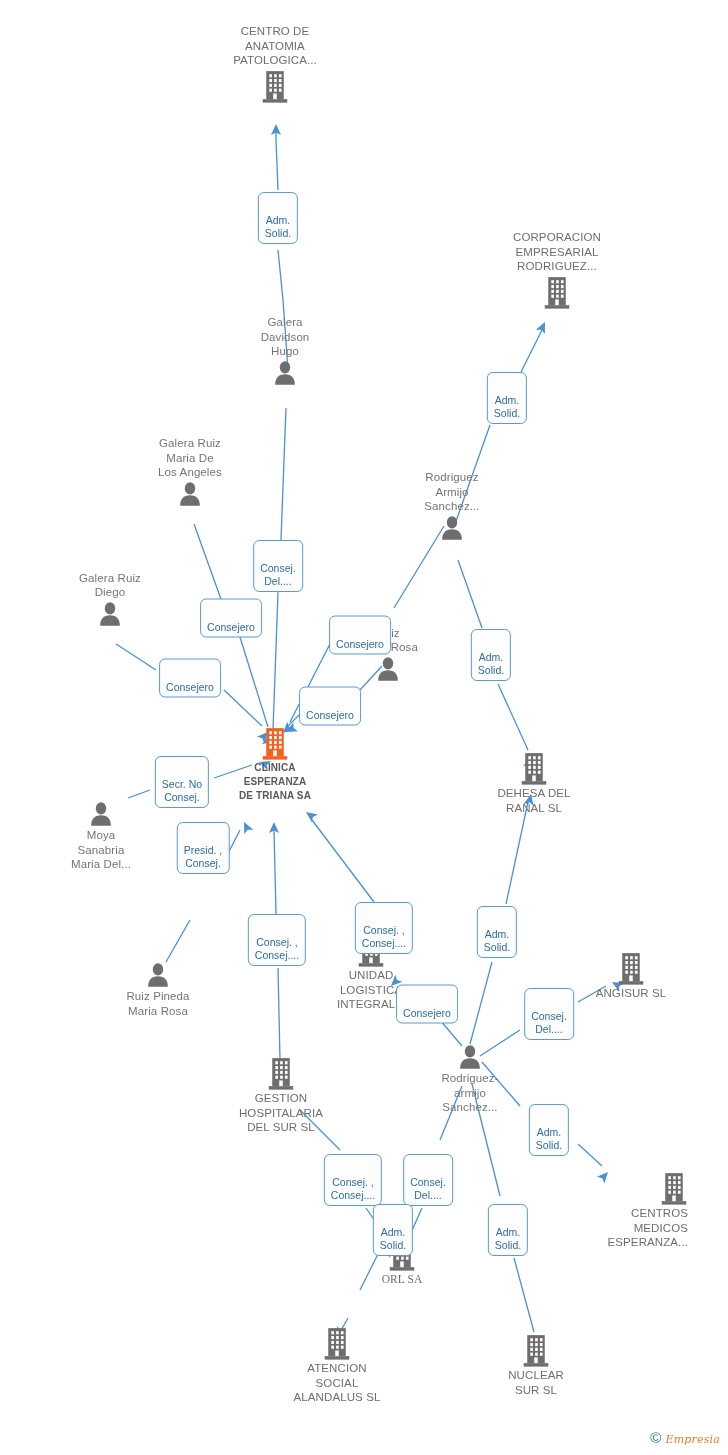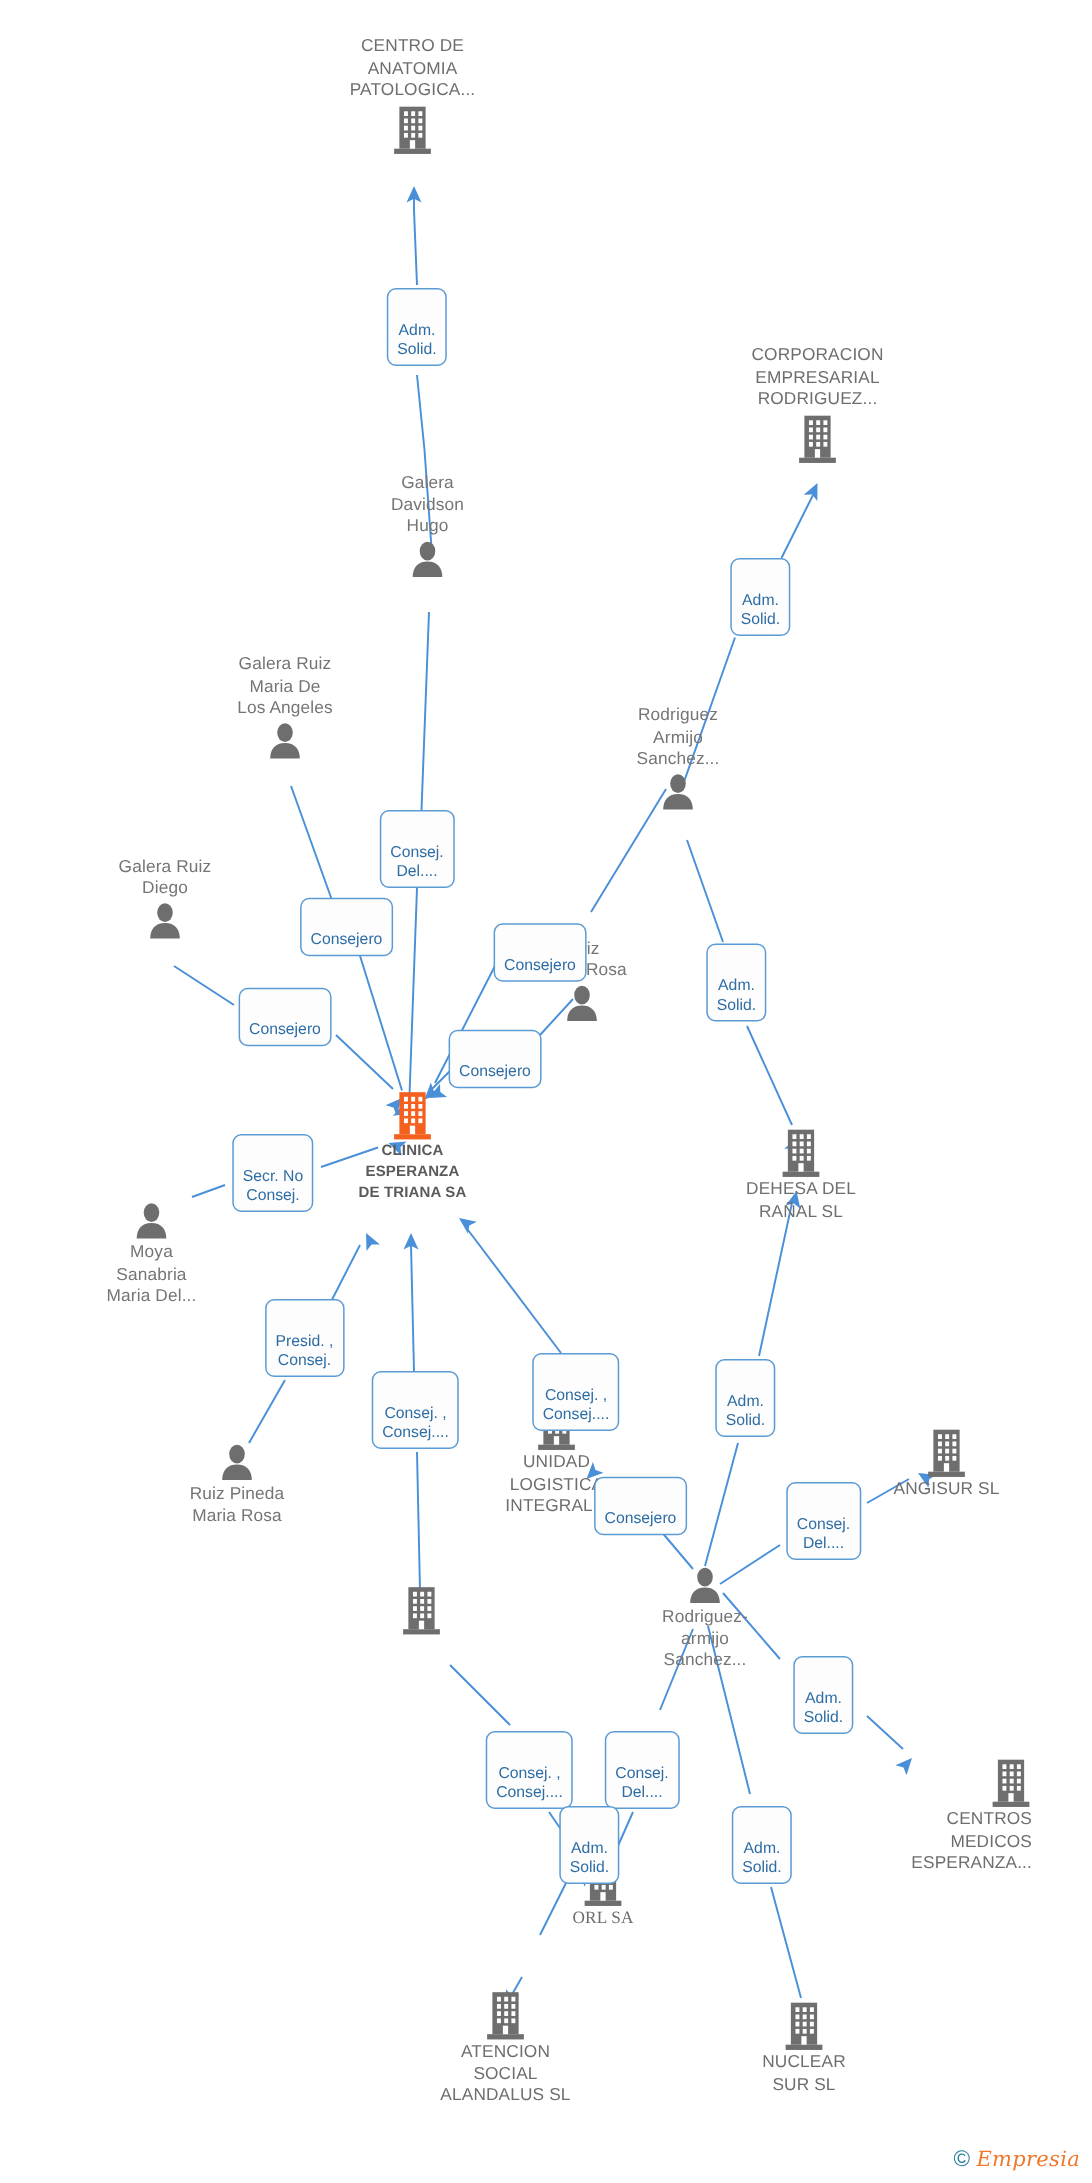--- a/index.html
+++ b/index.html
@@ -72,21 +72,21 @@
     bottom: 6px;
     font-size: 15px;
     line-height: 18px;
     white-space: nowrap;
   }
   .watermark .c { color: #2a7f9e; font-size: 15px; }
   .watermark .brand {
     color: #f0782a;
     font-family: "DejaVu Serif", serif;
     font-style: italic;
-    font-size: 14px;
+    font-size: 11px;
     letter-spacing: 0.2px;
   }
 </style>
 </head>
 <body>
 
 <div id="graph">
 
   <svg id="edges" viewBox="0 0 728 1455" xmlns="http://www.w3.org/2000/svg">
       <path d="M 288 370 L 283 300 L 278 250 M 278 190 L 276 140 L 276 126" stroke="#4A90D9" stroke-width="1.3" fill="none"></path>
@@ -151,21 +151,21 @@
               <rect x="9.5" y="16.5" width="3" height="3.6"></rect>
               <rect x="15" y="16.5" width="3" height="3.6"></rect>
               <rect x="20.5" y="16.5" width="3" height="3.6"></rect>
               <rect x="9.5" y="22" width="3" height="3.6"></rect>
               <rect x="15" y="22" width="3" height="3.6"></rect>
               <rect x="20.5" y="22" width="3" height="3.6"></rect>
               <rect x="14" y="27.5" width="4" height="6.5"></rect>
             </g>
           </svg></span>
       </div>
-      <div class="node company caption-above" style="left: 545px; top: 230.2px;">
+      <div class="node company caption-above" style="left: 557px; top: 230.2px;">
         <span class="caption">CORPORACION
 EMPRESARIAL
 RODRIGUEZ...</span>
         <span class="glyph"><svg width="28" height="34" viewBox="0 0 32 38">
             <g fill="#6E6E6E">
               <rect x="6" y="2" width="20" height="32"></rect>
               <rect x="2" y="34" width="28" height="4"></rect>
             </g>
             <g fill="#ffffff">
               <rect x="9.5" y="5.5" width="3" height="3.6"></rect>
@@ -385,20 +385,23 @@
               <rect x="20.5" y="11" width="3" height="3.6"></rect>
               <rect x="9.5" y="16.5" width="3" height="3.6"></rect>
               <rect x="15" y="16.5" width="3" height="3.6"></rect>
               <rect x="20.5" y="16.5" width="3" height="3.6"></rect>
               <rect x="9.5" y="22" width="3" height="3.6"></rect>
               <rect x="15" y="22" width="3" height="3.6"></rect>
               <rect x="20.5" y="22" width="3" height="3.6"></rect>
               <rect x="14" y="27.5" width="4" height="6.5"></rect>
             </g>
           </svg></span>
+        <span class="caption">GESTION
+HOSPITALARIA
+DEL SUR  SL</span>
       </div>
       <div class="node company" style="left: 623px; top: 1171px; text-align: right;">
         <span class="glyph"><svg width="28" height="34" viewBox="0 0 32 38">
             <g fill="#6E6E6E">
               <rect x="6" y="2" width="20" height="32"></rect>
               <rect x="2" y="34" width="28" height="4"></rect>
             </g>
             <g fill="#ffffff">
               <rect x="9.5" y="5.5" width="3" height="3.6"></rect>
               <rect x="15" y="5.5" width="3" height="3.6"></rect>
@@ -503,21 +506,21 @@
       <div class="edge-label" style="left: 278px; top: 566px;">Consej.
 Del....</div>
       <div class="edge-label" style="left: 231px; top: 618px;">Consejero</div>
       <div class="edge-label" style="left: 190px; top: 678px;">Consejero</div>
       <div class="edge-label" style="left: 360px; top: 635px;">Consejero</div>
       <div class="edge-label" style="left: 330px; top: 706px;">Consejero</div>
       <div class="edge-label" style="left: 491px; top: 655px;">Adm.
 Solid.</div>
       <div class="edge-label" style="left: 182px; top: 782px;">Secr.  No
 Consej.</div>
-      <div class="edge-label" style="left: 203px; top: 892px;">Presid. ,
+      <div class="edge-label" style="left: 203px; top: 848px;">Presid. ,
 Consej.</div>
       <div class="edge-label" style="left: 277px; top: 940px;">Consej. ,
 Consej....</div>
       <div class="edge-label" style="left: 384px; top: 928px;">Consej. ,
 Consej....</div>
       <div class="edge-label" style="left: 427px; top: 1004px;">Consejero</div>
       <div class="edge-label" style="left: 497px; top: 932px;">Adm.
 Solid.</div>
       <div class="edge-label" style="left: 549px; top: 1014px;">Consej.
 Del....</div>

